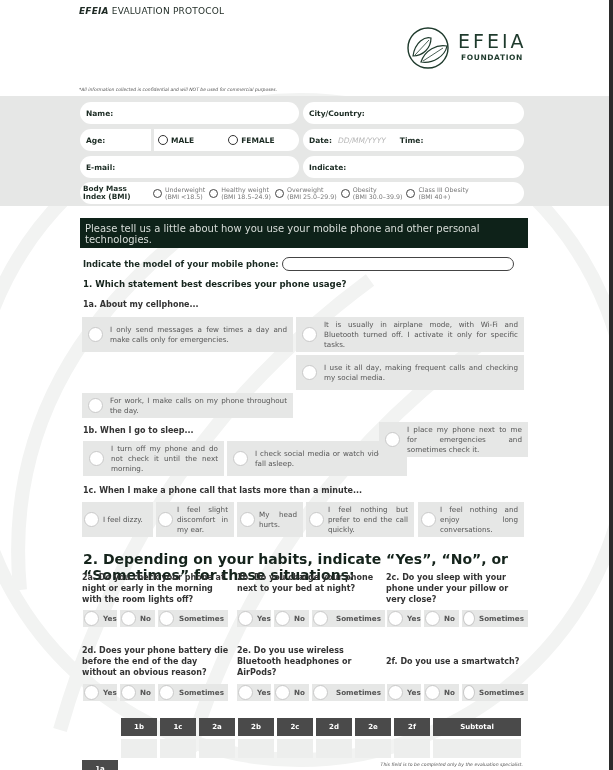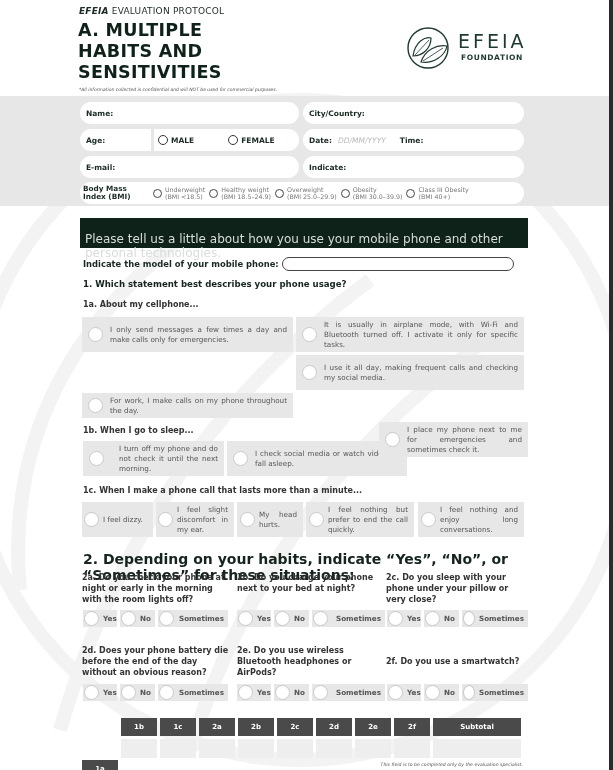--- a/index.html
+++ b/index.html
@@ -24,21 +24,21 @@
   .field .ph { font-weight: 400; font-style: italic; color: #b8b8b8; margin-left: 6px; margin-right: 14px; }
   .radio-sm { display: inline-block; width: 10px; height: 10px; border: 1px solid #333; border-radius: 50%; vertical-align: middle; margin-right: 3px; }
   .bmi-row { position: absolute; left: 80px; top: 182px; width: 444px; height: 22px; background: #fff; border-radius: 11px; display: flex; align-items: center; padding-left: 3px; }
   .bmi-label { font-size: 7.3px; font-weight: 700; color: #1a2a22; line-height: 8.5px; width: 70px; }
   .bmi-opt { display: flex; align-items: center; font-size: 6.3px; color: #777; line-height: 7px; margin-right: 4px; }
   .bmi-opt .radio-sm { width: 9px; height: 9px; border-color: #444; margin-right: 3px; }
 
   
   .section-head { position: absolute; left: 80px; top: 218px; width: 448px; height: 30px; background: #0e2219; color: #fff; padding: 4px 5px; }
   .section-head .t { font-size: 9px; font-weight: 900; letter-spacing: 0.2px; }
-  .section-head .s { font-size: 12px; color: #d8ddd9; margin-top: 10px; }
+  .section-head .s { font-size: 10px; color: #d8ddd9; margin-top: 1px; }
 
   .model-row { position: absolute; left: 83px; top: 257px; font-size: 8.4px; font-weight: 700; color: #1a2a22; display: flex; align-items: center; }
   .model-input { width: 232px; height: 14px; border: 1px solid #444; border-radius: 8px; margin-left: 3px; background: #fff; }
 
   .q-title { position: absolute; left: 83px; font-size: 8.6px; font-weight: 700; color: #15241c; }
   .q-sub { position: absolute; left: 83px; font-size: 8px; font-weight: 700; color: #333; }
 
   .opt { position: absolute; background: #e6e7e6; display: flex; align-items: center; font-size: 7.2px; color: #555; line-height: 10px; text-align: justify; }
   .opt .rb { flex: 0 0 auto; width: 15px; height: 15px; border-radius: 50%; background: #fff; border: 1px solid #c9c9c9; margin: 0 7px 0 6px; }
   .opt .tx { flex: 1; padding-right: 6px; }
@@ -67,25 +67,20 @@
   <svg class="watermark" viewBox="0 0 720 760">
     <g fill="none" stroke="#f2f3f2" stroke-width="14">
       <circle cx="360" cy="400" r="330"></circle>
       <path d="M120 700 Q 200 420 430 250"></path>
       <path d="M250 720 Q 330 460 560 300"></path>
       <path d="M80 560 Q 60 350 250 200"></path>
     </g>
   </svg>
 
   <div class="brand-line"><b>EFEIA</b> <span>EVALUATION PROTOCOL</span></div>
-  <div class="main-title">
-    <div>A. MULTIPLE</div>
-    <div>HABITS AND</div>
-    <div>SENSITIVITIES</div>
-  </div>
   <div class="disclaimer">*All information collected is confidential and will NOT be used for commercial purposes.</div>
 
   <svg class="logo" viewBox="0 0 130 46">
     <circle cx="21" cy="22" r="20" fill="none" stroke="#1e3a2c" stroke-width="1.4"></circle>
     <path d="M6 30 C 8 16, 18 10, 24 12 C 24 22, 16 30, 6 30 Z" fill="none" stroke="#1e3a2c" stroke-width="1.2"></path>
     <path d="M14 36 C 18 24, 30 18, 40 20 C 38 30, 26 38, 14 36 Z" fill="none" stroke="#1e3a2c" stroke-width="1.2"></path>
     <path d="M8 29 L22 14 M16 35 L36 22" stroke="#1e3a2c" stroke-width="0.8"></path>
   </svg>
   <div class="logo-text">EFEIA</div>
   <div class="logo-sub">FOUNDATION</div>
@@ -189,21 +184,21 @@
   <div class="opt" style="left:296px;top:355px;width:228px;height:35px;">
       <span class="rb"></span>
       <span class="tx">I use it all day, making frequent calls and checking my social media.</span>
     </div>
   <div class="opt" style="left:82px;top:393px;width:211px;height:25px;">
       <span class="rb"></span>
       <span class="tx">For work, I make calls on my phone throughout the day.</span>
     </div>
 
   <div class="q-sub" style="top:426px;">1b. When I go to sleep...</div>
-  <div class="opt" style="left:83px;top:441px;width:141px;height:35px;gap:8px;">
+  <div class="opt" style="left:83px;top:441px;width:141px;height:35px;">
       <span class="rb"></span>
       <span class="tx">I turn off my phone and do not check it until the next morning.</span>
     </div>
   <div class="opt" style="left:227px;top:441px;width:180px;height:35px;">
       <span class="rb"></span>
       <span class="tx">I check social media or watch videos to fall asleep.</span>
     </div>
   <div class="opt" style="left:379px;top:422px;width:149px;height:35px;justify-content:space-between;">
       <span class="rb"></span>
       <span class="tx">I place my phone next to me for emergencies and sometimes check it.</span>

